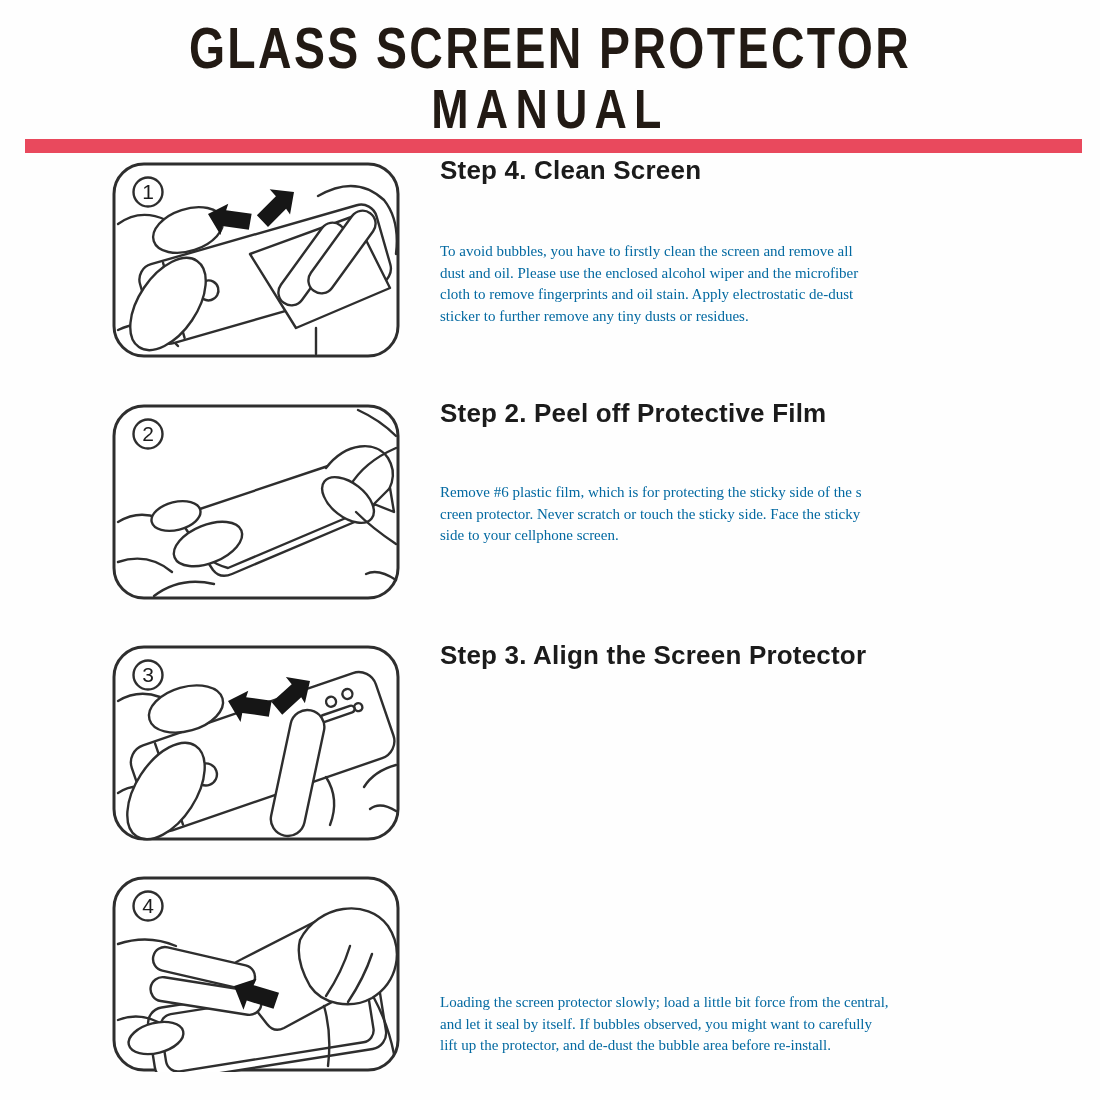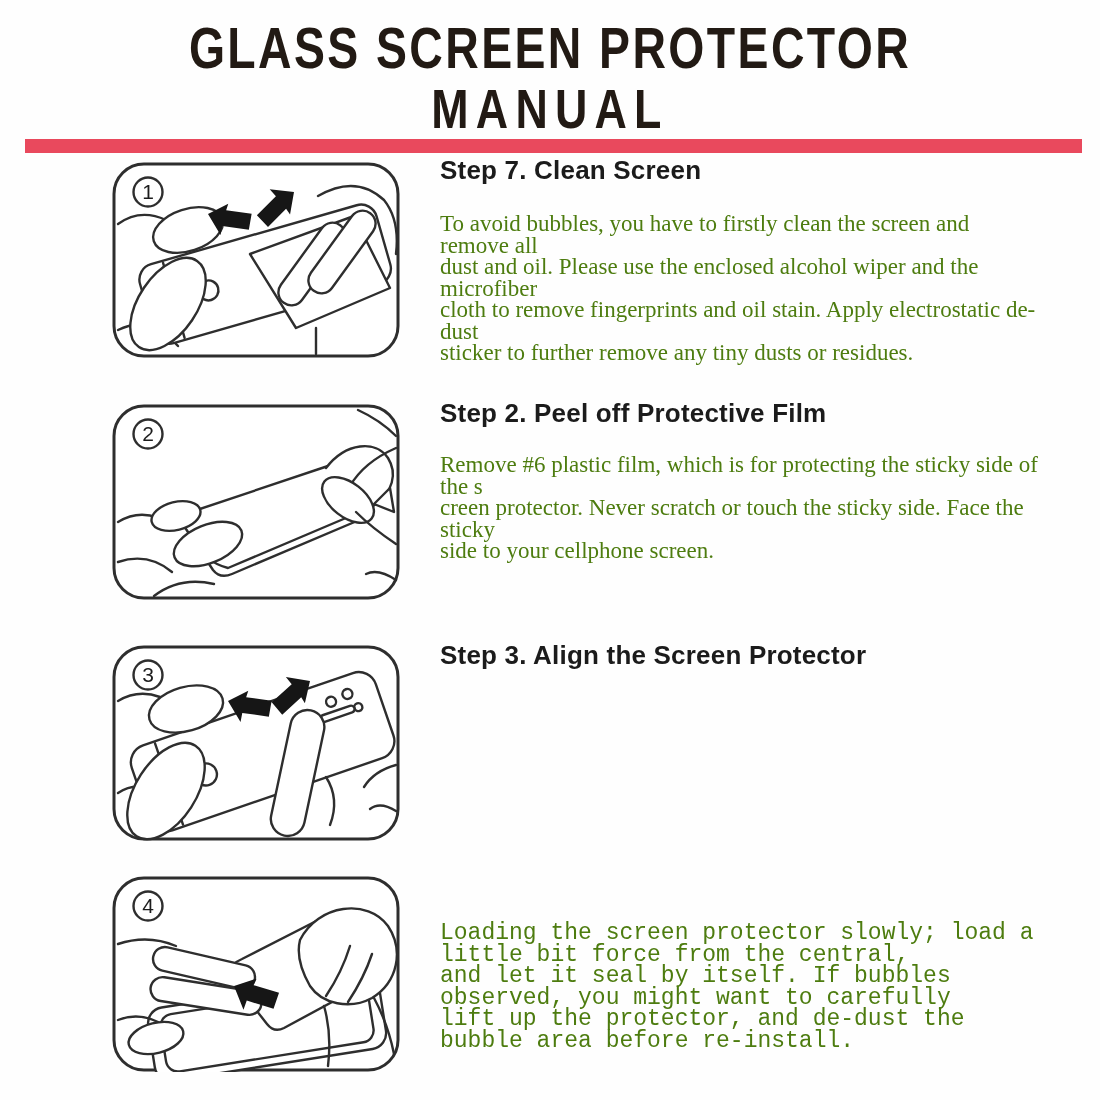--- a/index.html
+++ b/index.html
@@ -16,24 +16,24 @@
   .rule{position:absolute;left:25px;top:139px;}
   .fig{position:absolute;left:112px;width:288px;height:196px;}
   .fig-1{top:162px;} .fig-2{top:404px;} .fig-3{top:645px;} .fig-4{top:876px;}
   .step-head{
     position:absolute;left:440px;font-size:26px;font-weight:700;
     letter-spacing:.2px;color:#1b1b1b;white-space:nowrap;
   }
   .head-1{top:155px;} .head-2{top:398px;text-align:center;} .head-3{top:640px;} .head-4{top:870px;}
   .step-body{
     position:absolute;left:440px;width:600px;
-    font-family:"Liberation Serif",serif;font-size:23px;line-height:21.5px;
-    color:#4d7c0f;white-space:pre-line;
+    font-family:"Liberation Serif",serif;font-size:15px;line-height:21.5px;
+    color:#0369a1;white-space:pre-line;margin-top:28px;
   }
-  .body-1{top:213px;} .body-2{top:454px;} .body-3{top:702px;} .body-4{top:923px;font-family:Liberation Mono, monospace;}
+  .body-1{top:213px;} .body-2{top:454px;} .body-3{top:702px;} .body-4{top:964px;}
   
   svg.illu path,svg.illu rect,svg.illu circle,svg.illu ellipse,svg.illu line{
     stroke:#2e2e2e;stroke-width:2.4;stroke-linecap:round;stroke-linejoin:round;fill:none;
   }
   svg.illu .wh{fill:#ffffff;}
   svg.illu .bk{fill:#161616;stroke:none;}
   svg.illu .frame{stroke-width:3;}
   svg.illu text.num{
     fill:#1c1c1c;stroke:none;font-family:"Liberation Sans",sans-serif;
     font-size:21px;font-weight:400;text-anchor:middle;
@@ -71,21 +71,21 @@
       <rect class="wh" x="-13" y="-48" width="26" height="96" rx="13" transform="translate(200 102) rotate(36)"></rect>
       <rect class="wh" x="-13" y="-48" width="26" height="96" rx="13" transform="translate(230 90) rotate(36)"></rect>
     </g>
     <path class="bk" d="M0 0 L-16 -14 L-15 -6 L-38 -2 L-36 12 L-14 8 L-14 14 Z" transform="translate(96 52) rotate(198) scale(1.15)"></path>
     <path class="bk" d="M0 0 L-16 -14 L-15 -6 L-38 -2 L-36 12 L-14 8 L-14 14 Z" transform="translate(182 30) rotate(-35) scale(1.15)"></path>
     <g>
       <circle class="wh" cx="36" cy="30" r="14.5" stroke-width="2"></circle>
       <text class="num" x="36" y="37">1</text>
     </g>
   </svg>
-  <div class="step-head head-1">Step 7. Clean Screen</div>
+  <div class="step-head head-1">Step 4. Clean Screen</div>
   <div class="step-body body-1">To avoid bubbles, you have to firstly clean the screen and remove all
 dust and oil. Please use the enclosed alcohol wiper and the microfiber
 cloth to remove fingerprints and oil stain. Apply electrostatic de-dust
 sticker to further remove any tiny dusts or residues.</div>
 
   <svg class="illu fig fig-2" viewBox="0 0 288 196">
     <rect class="frame wh" x="2" y="2" width="284" height="192" rx="30"></rect>
     <g>
       <path d="M6 118 Q26 106 46 114"></path>
       <path d="M6 158 Q36 148 60 168"></path>

